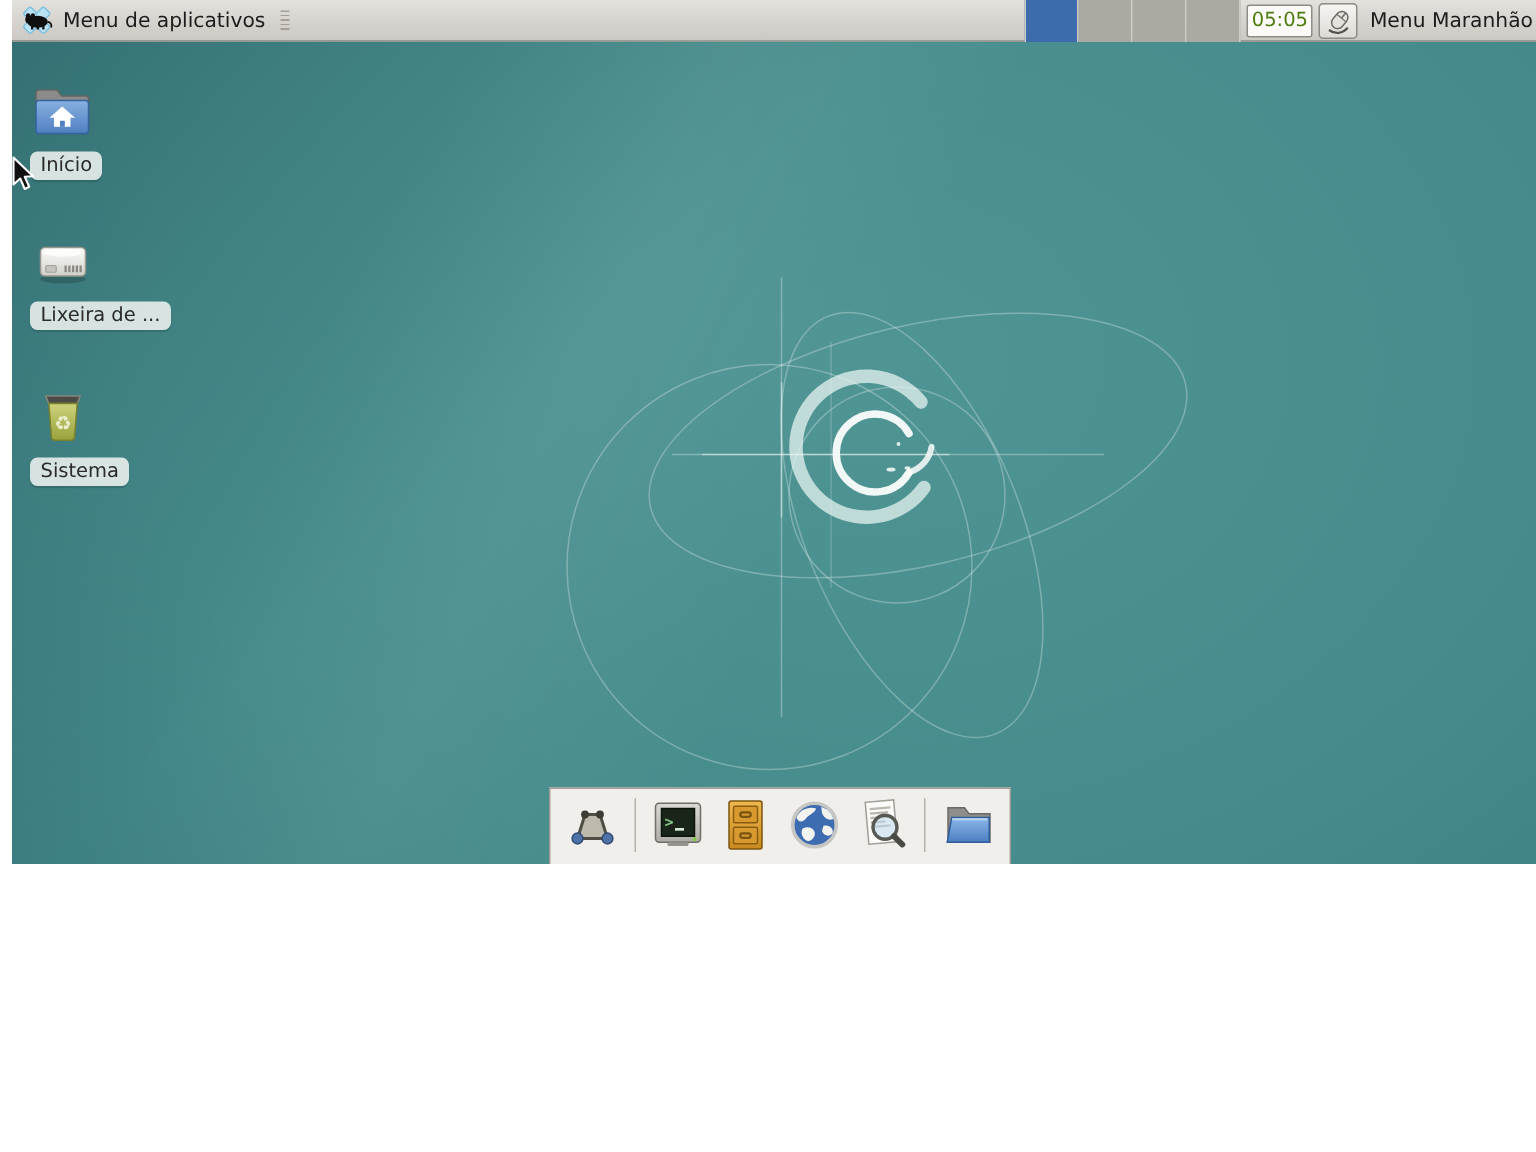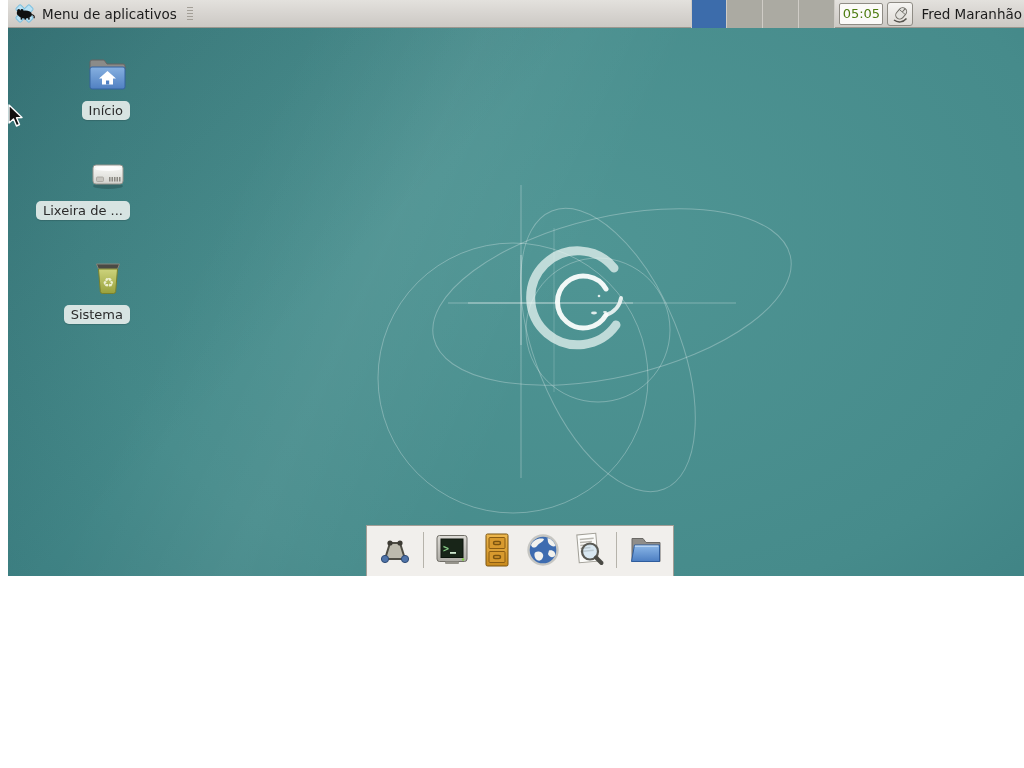--- a/index.html
+++ b/index.html
@@ -48,21 +48,21 @@
   .action-btn {
     margin-left:4px; width:26px; height:24px; align-self:center;
     background:linear-gradient(180deg,#f6f5f3,#dedbd6);
     border:1px solid #8f8c85; border-radius:3px;
     display:flex; align-items:center; justify-content:center; padding:0;
   }
   .username { margin:0 10px 0 8px; white-space:nowrap; }
 
   
   .desktop-icon {
-    position:absolute; left:12px; width:110px; text-align:right; z-index:10; cursor:default;
+    position:absolute; left:12px; width:110px; text-align:left; z-index:10; cursor:default;
   }
   .desktop-icon .glyph { display:inline-block; }
   .icon-label {
     display:inline-block; margin-top:3px; padding:2px 7px;
     background:rgba(223,233,231,.95); border-radius:5px;
     font-size:13px; color:#2b2b2b; white-space:nowrap;
     box-shadow:0 1px 1px rgba(0,0,0,.15);
   }
   #icon-home  { top:56px; }
   #icon-fs    { top:158px; }
@@ -149,21 +149,21 @@
       <button class="action-btn">
         <svg width="20" height="20" viewBox="0 0 20 20">
           <g transform="rotate(40 10 10)">
             <rect x="6.5" y="2.5" width="8" height="12.5" rx="4" fill="#e3e2de" stroke="#6e6c66"></rect>
             <line x1="10.5" y1="2.8" x2="10.5" y2="7" stroke="#6e6c66" stroke-width="1"></line>
             <line x1="6.8" y1="7" x2="14.2" y2="7" stroke="#6e6c66" stroke-width="0.8"></line>
           </g>
           <path d="M4 16 C8 19 13 18.5 16.5 14.5" fill="none" stroke="#55534d" stroke-width="1.5"></path>
         </svg>
       </button>
-      <span class="username">Fred Maranhão</span>
+      <span class="username">Menu Maranhão</span>
     </div>
   </div>
 
   <div class="desktop-icon" id="icon-home">
     <svg class="glyph" width="44" height="38" viewBox="0 0 44 38">
       <defs>
         <linearGradient id="gHome" x1="0" y1="0" x2="0" y2="1">
           <stop offset="0" stop-color="#86b0e0"></stop>
             <stop offset="1" stop-color="#5080c2"></stop>
         </linearGradient>

